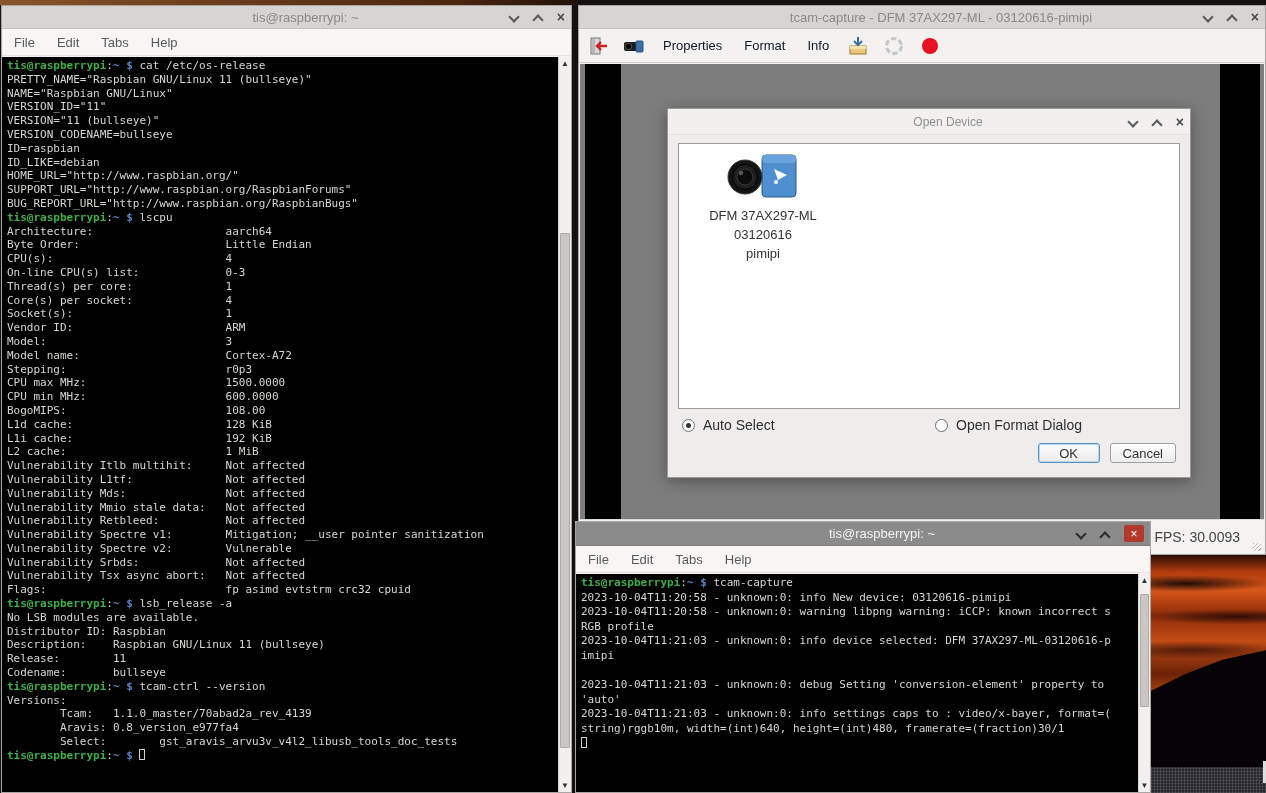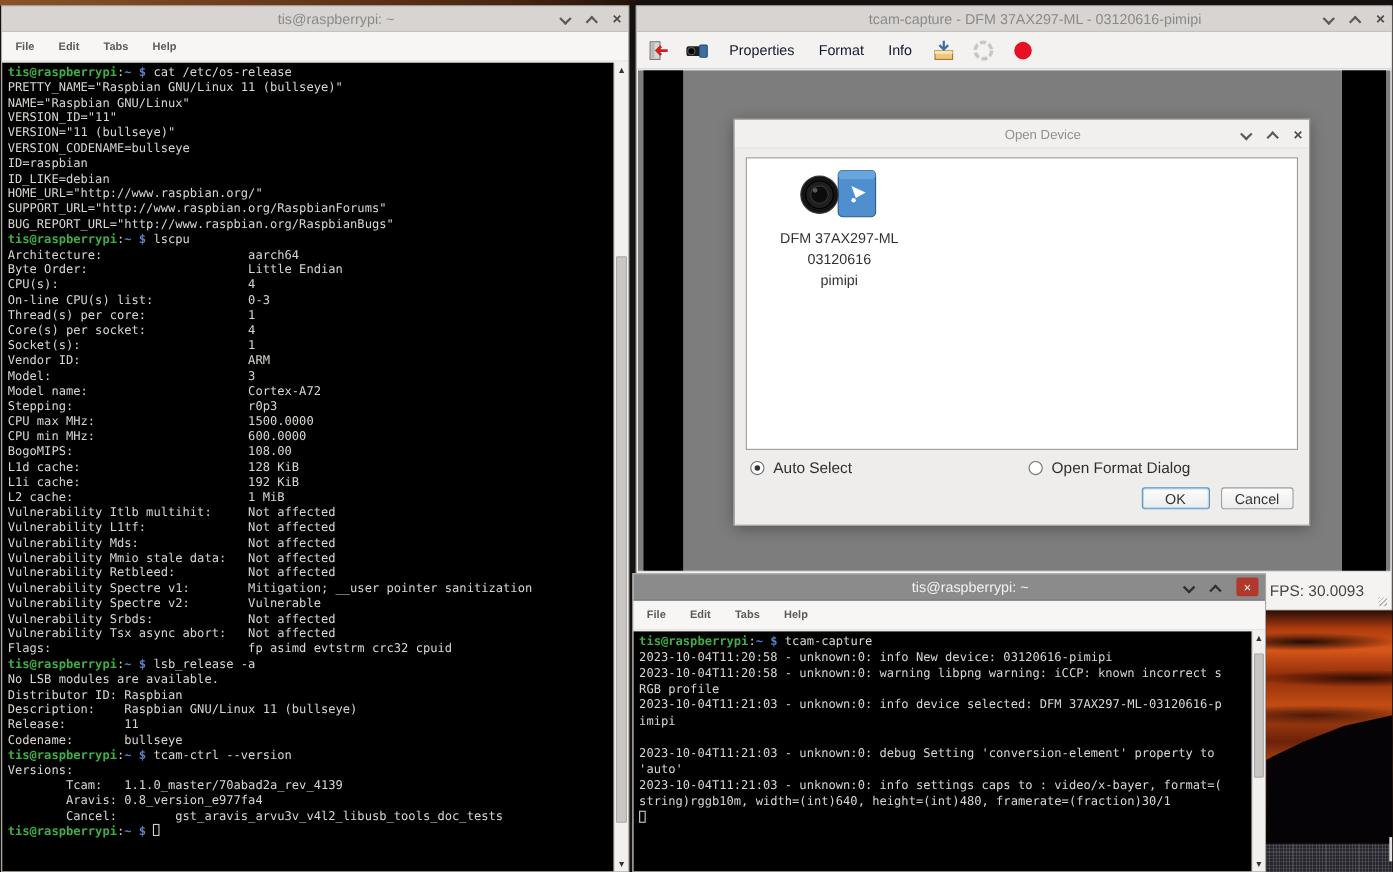--- a/index.html
+++ b/index.html
@@ -18,21 +18,21 @@
   .chev::before { content:""; position:absolute; left:1px; top:1px; width:6px; height:6px;
                   border-right:2px solid #5a5a5a; border-bottom:2px solid #5a5a5a; }
   .chev.down::before { transform:rotate(45deg); }
   .chev.up::before   { transform:rotate(-135deg); top:4px; }
   .titlebar.active .chev::before { border-color:#2e2e2e; }
   .x-glyph { font-size:14px; font-weight:bold; color:#4a4a4a; line-height:10px; }
   .x-red { background:#b2382c; color:#fff; width:20px; height:17px; border-radius:2px;
            display:flex; align-items:center; justify-content:center; font-size:12px; }
   .menubar { height:27px; background:#f7f6f5; border-bottom:1px solid #e2e0de;
              display:flex; align-items:center; gap:22px; padding-left:12px; }
-  .menubar span { font-size:10px; color:#5a5a5a;font-weight:bold; }
+  .menubar span { font-size:13px; color:#5a5a5a; }
 
   
   .term-body { position:absolute; left:0; bottom:0; background:#000; overflow:hidden;
                font-family:"DejaVu Sans Mono", monospace; padding:2px 0 0 5px; }
   .tline { white-space:pre; color:#d8d6d2; }
   .term-left-body  .tline { font-size:11px; height:13.8px; line-height:13.8px; }
   .term-bot-body   .tline { font-size:11px; height:14.6px; line-height:14.6px; }
   .c-fg   { color:#d8d6d2; }
   .c-green{ color:#3fae46; font-weight:bold; }
   .c-blue { color:#5b7fc4; font-weight:bold; }
@@ -224,21 +224,21 @@
         <div class="tline"><span class="c-green">tis@raspberrypi</span><span class="c-fg">:</span><span class="c-blue">~</span><span class="c-blue"> $ </span><span class="c-fg">lsb_release -a</span></div>
         <div class="tline"><span class="c-fg">No LSB modules are available.</span></div>
         <div class="tline"><span class="c-fg">Distributor ID: Raspbian</span></div>
         <div class="tline"><span class="c-fg">Description:    Raspbian GNU/Linux 11 (bullseye)</span></div>
         <div class="tline"><span class="c-fg">Release:        11</span></div>
         <div class="tline"><span class="c-fg">Codename:       bullseye</span></div>
         <div class="tline"><span class="c-green">tis@raspberrypi</span><span class="c-fg">:</span><span class="c-blue">~</span><span class="c-blue"> $ </span><span class="c-fg">tcam-ctrl --version</span></div>
         <div class="tline"><span class="c-fg">Versions:</span></div>
         <div class="tline"><span class="c-fg">        Tcam:   1.1.0_master/70abad2a_rev_4139</span></div>
         <div class="tline"><span class="c-fg">        Aravis: 0.8_version_e977fa4</span></div>
-        <div class="tline"><span class="c-fg">        Cancel:        gst_aravis_arvu3v_v4l2_libusb_tools_doc_tests</span></div>
+        <div class="tline"><span class="c-fg">        Select:        gst_aravis_arvu3v_v4l2_libusb_tools_doc_tests</span></div>
         <div class="tline"><span class="c-green">tis@raspberrypi</span><span class="c-fg">:</span><span class="c-blue">~</span><span class="c-blue"> $ </span><span class="cursor-hollow"></span></div>
       </div>
     <div class="vscroll">
       <span class="arr" style="top:2px">▲</span>
       <div class="thumb" style="top:24%; height:70%"></div>
       <span class="arr" style="bottom:2px">▼</span>
     </div>
   </div>
 
   <div class="window" id="dialog">

